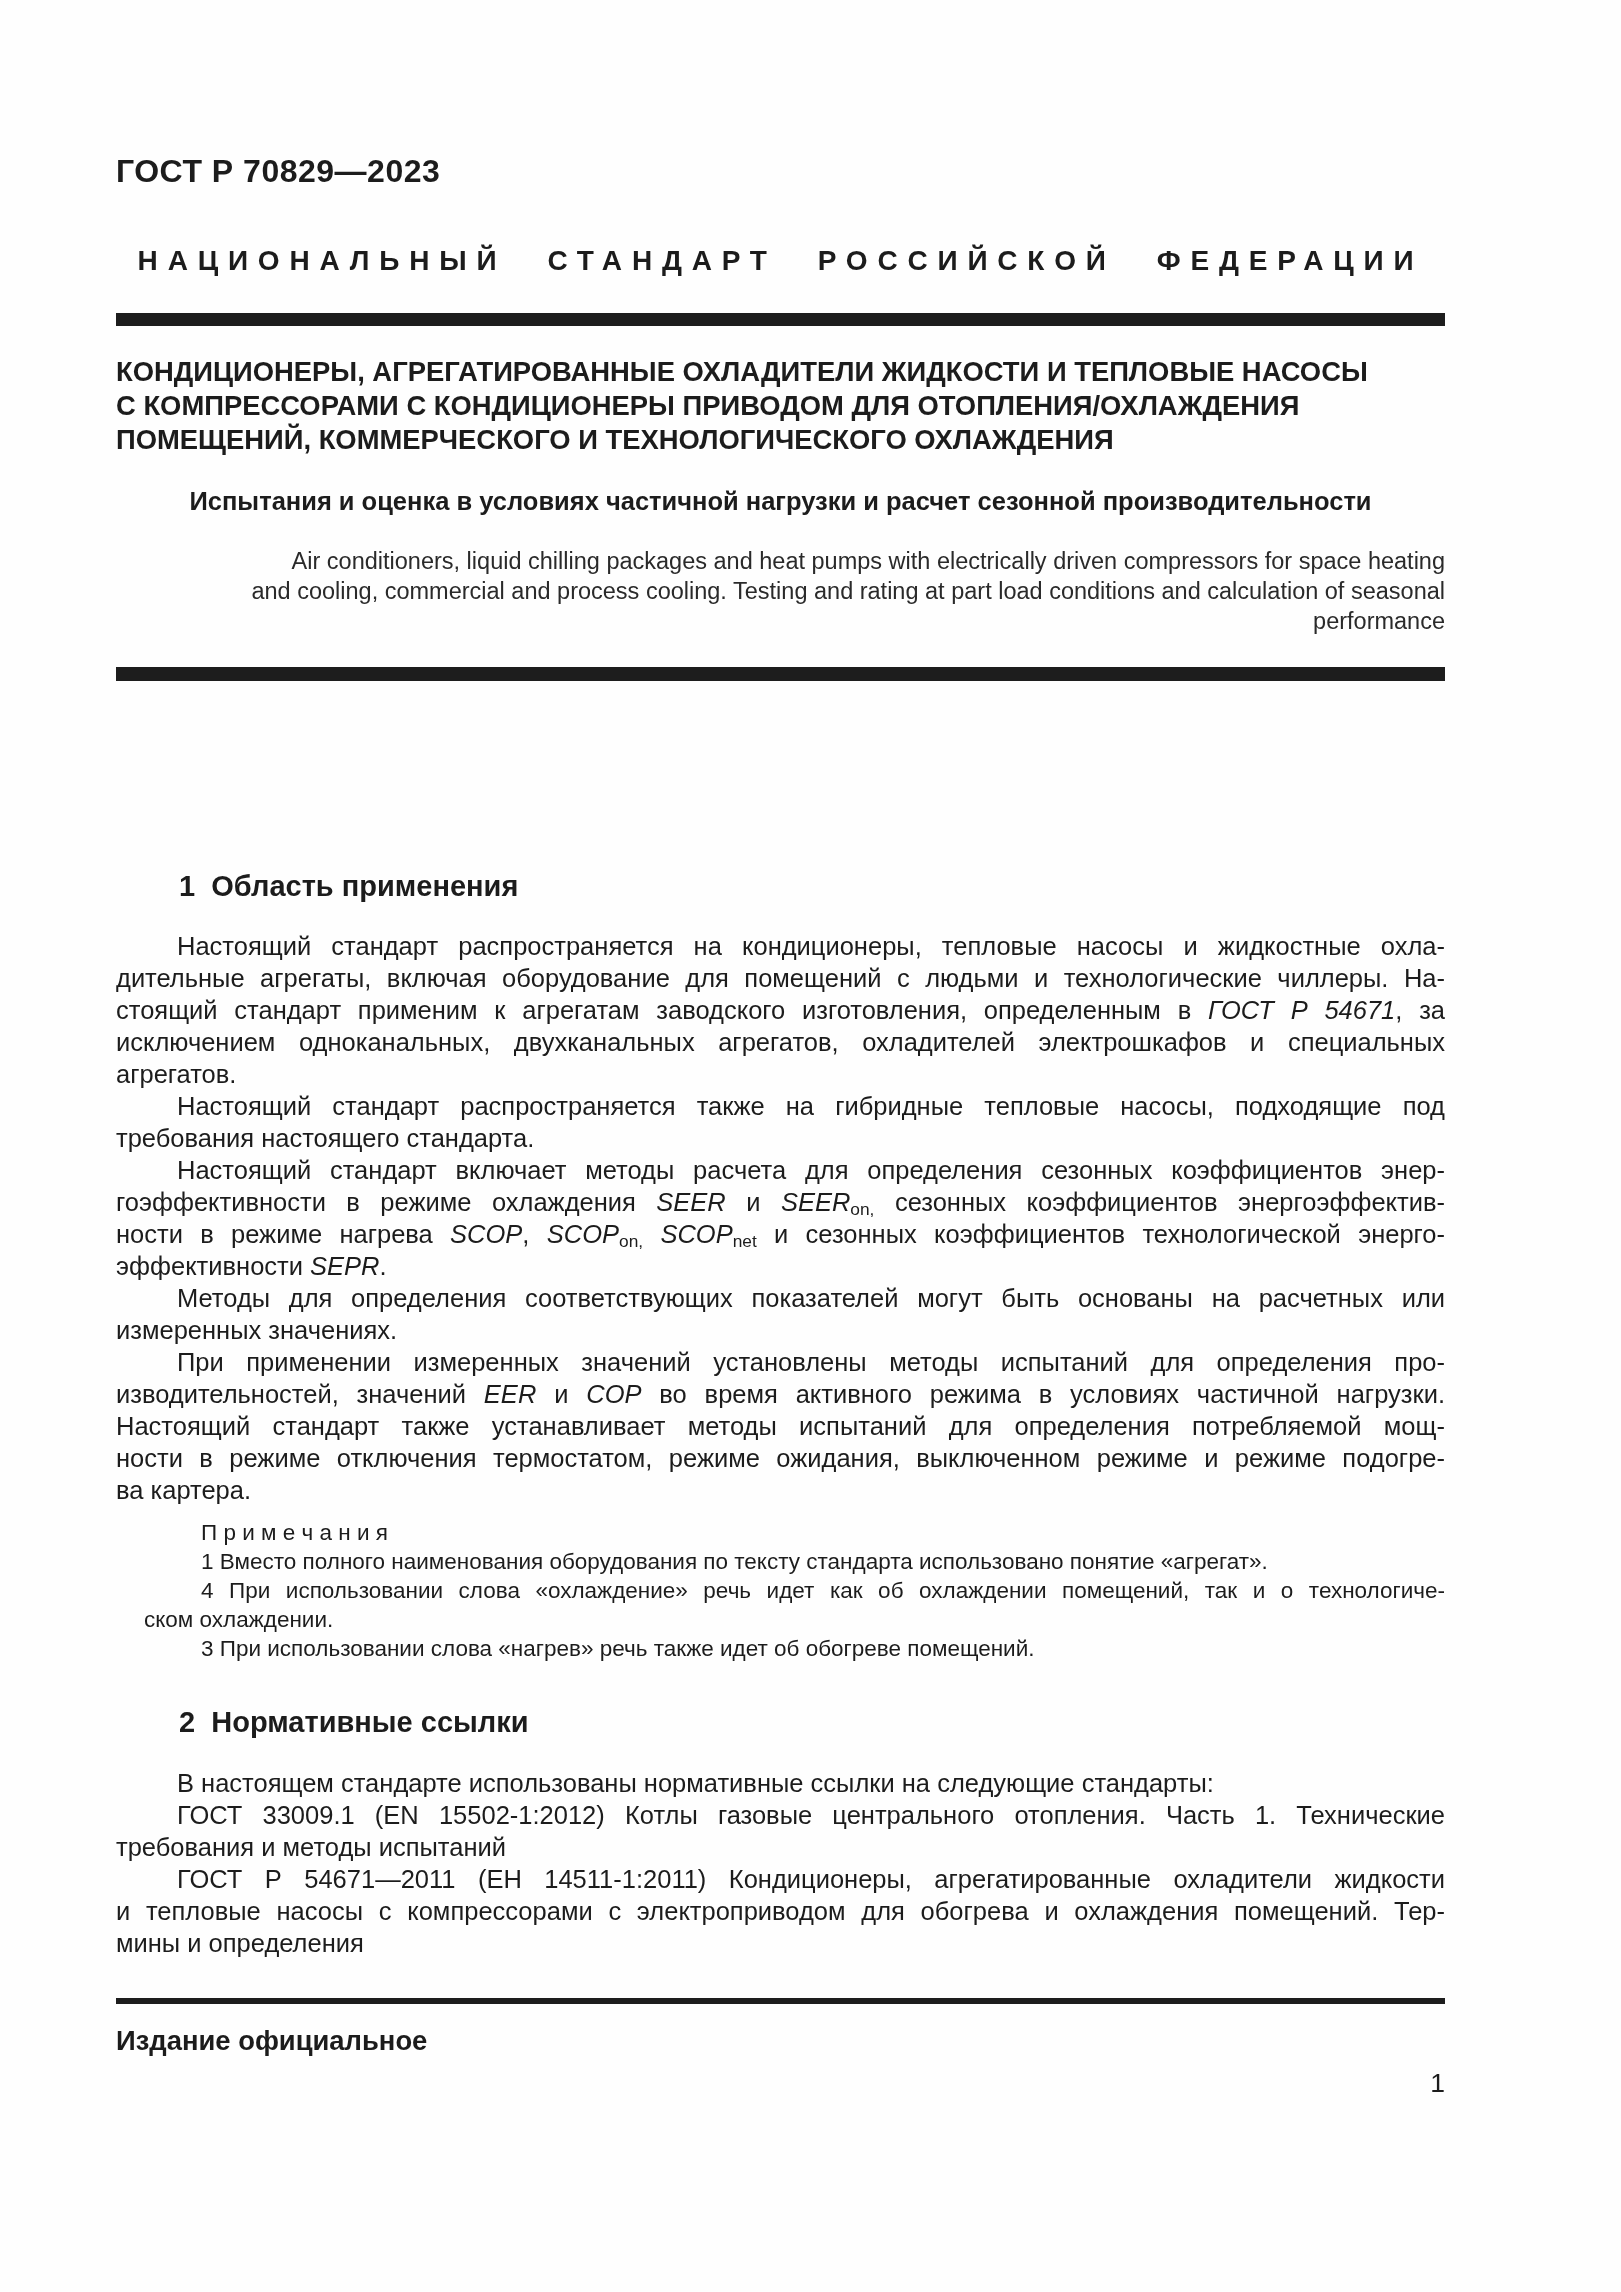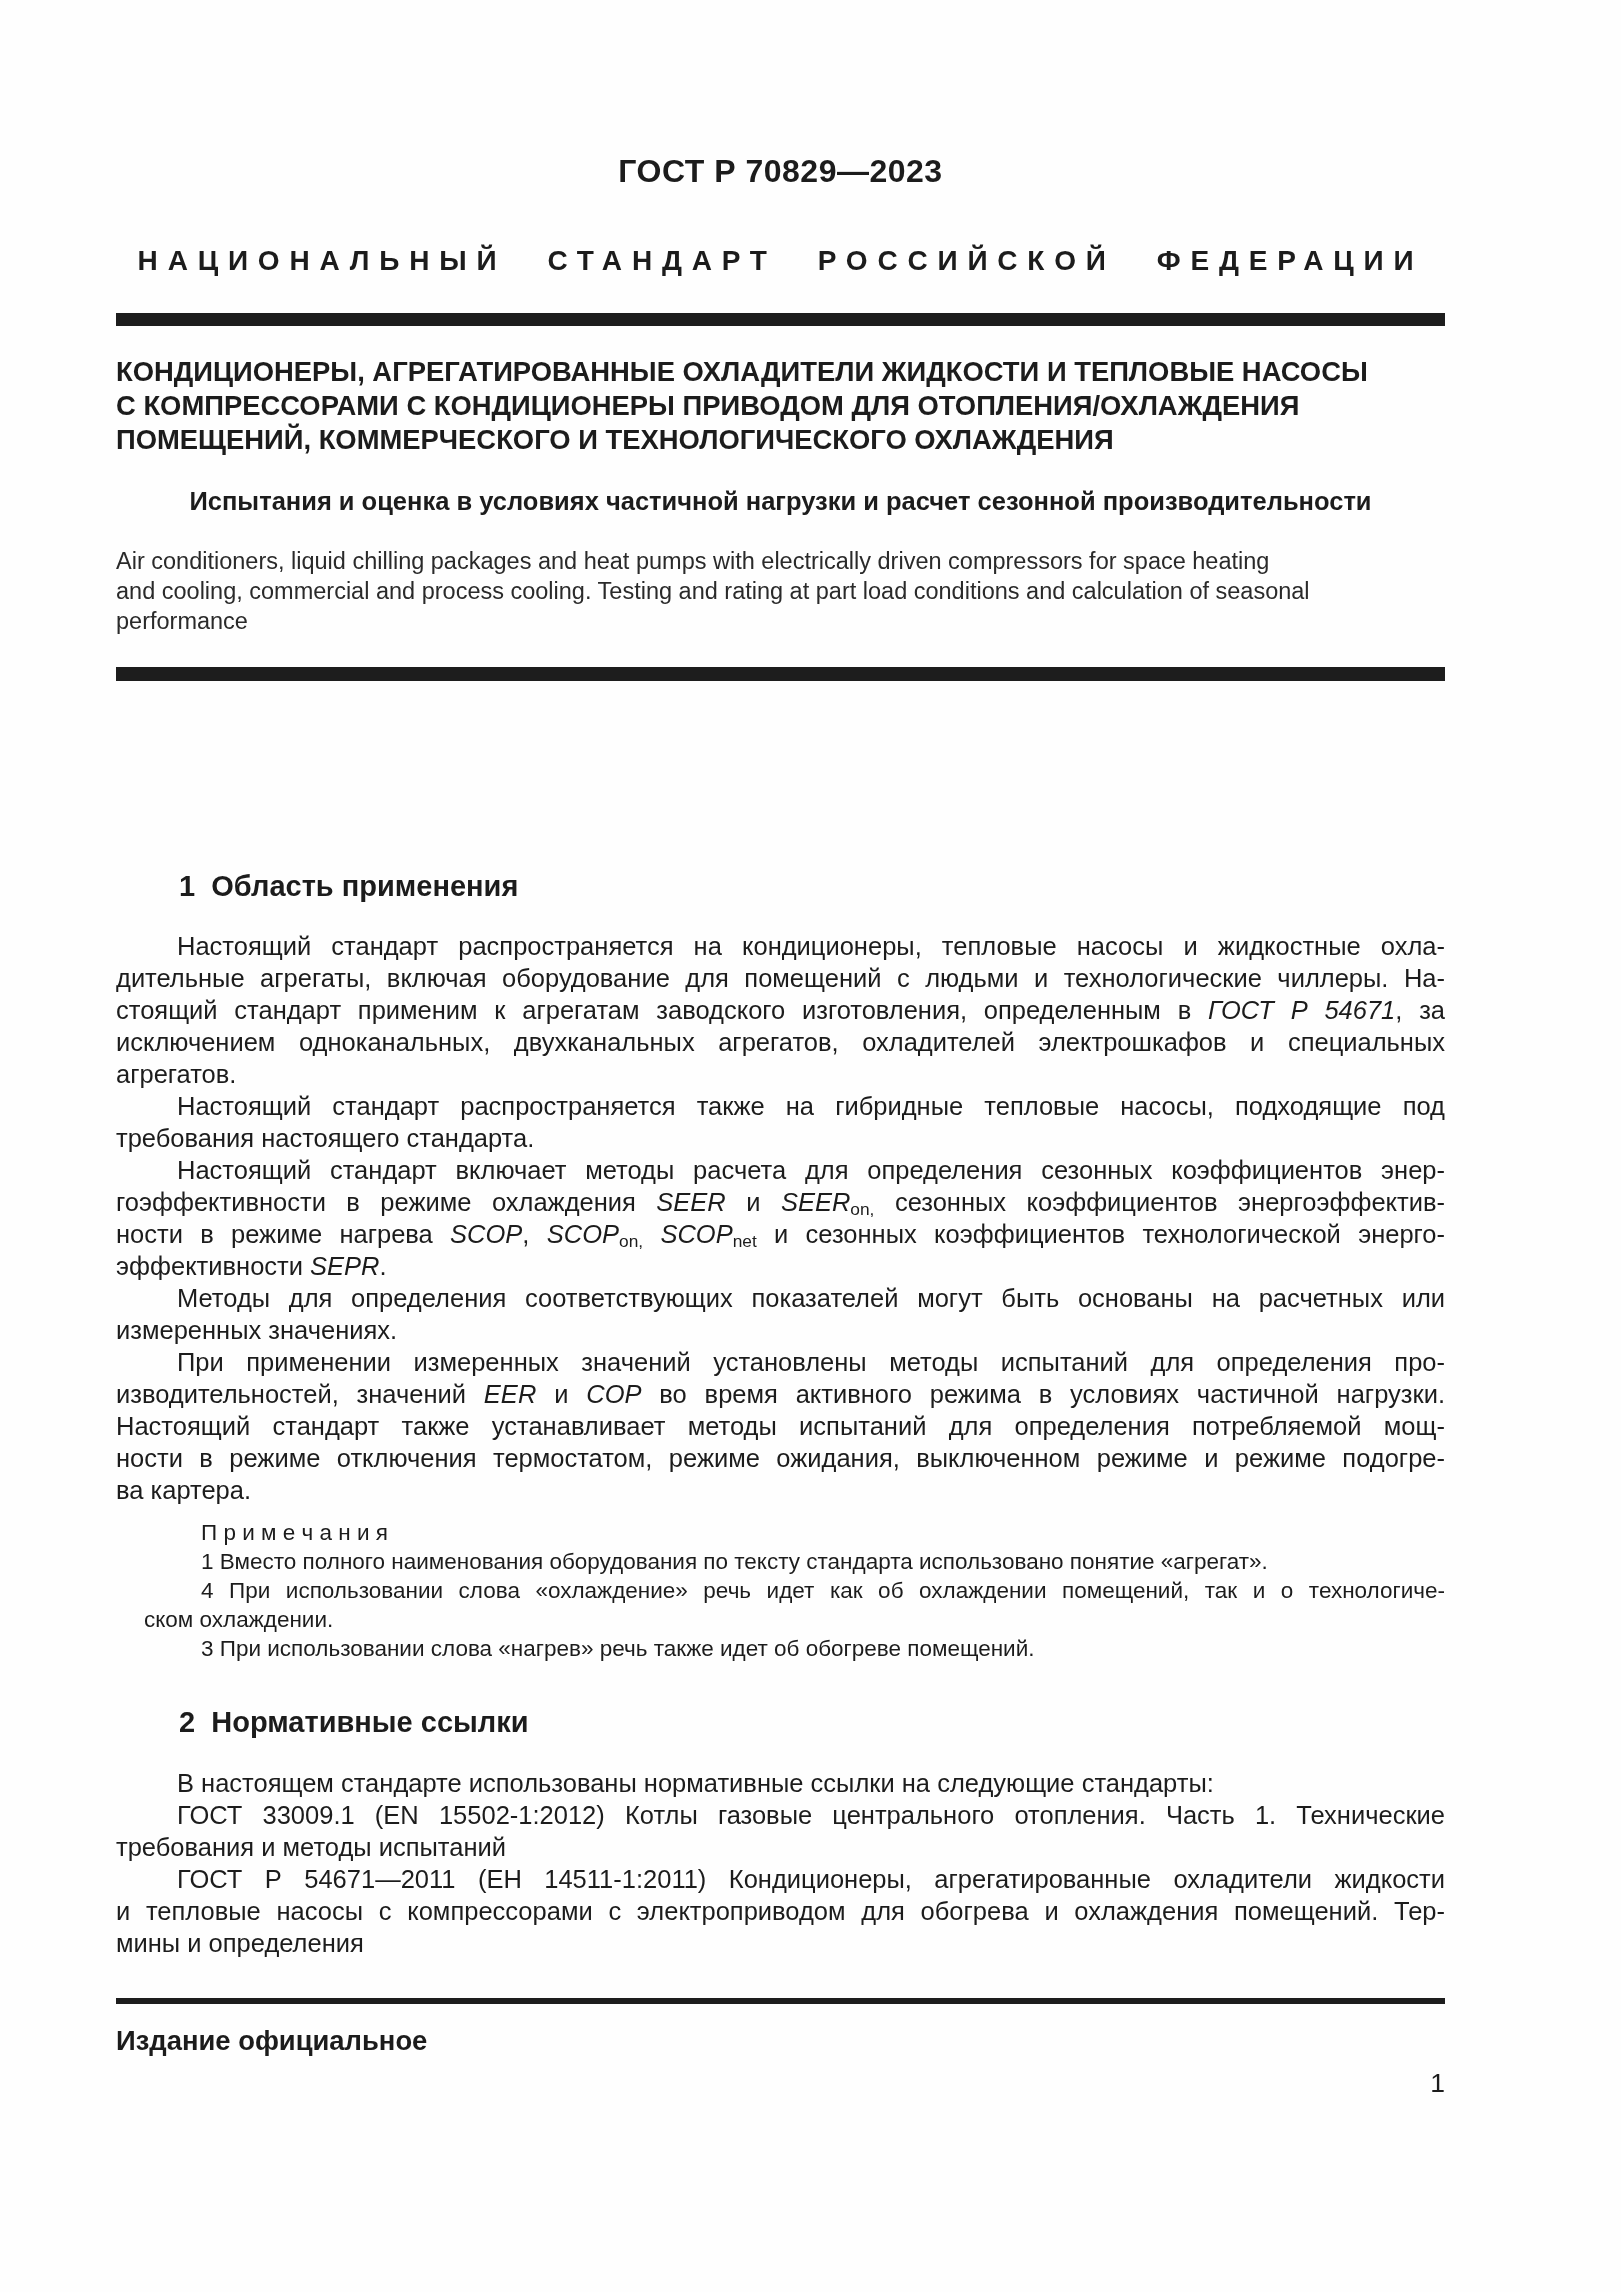--- a/index.html
+++ b/index.html
@@ -6,30 +6,30 @@
   .page{
     position:relative;
     width:1621px;height:2293px;
     margin:0 auto;
     background:#fefefe;
     color:#1c1c1c;
     font-family:"Liberation Sans","DejaVu Sans",sans-serif;
     overflow:hidden;
   }
   .abs{position:absolute;left:116px;width:1329px;}
-  .doc-number{top:153px;text-align:center;font-weight:bold;font-size:32px;letter-spacing:0.5px;}
+  .doc-number{top:153px;text-align:left;font-weight:bold;font-size:32px;letter-spacing:0.5px;}
   .fed-header{top:245px;text-align:center;font-weight:bold;font-size:28px;
               letter-spacing:9.8px;word-spacing:23.5px;white-space:nowrap;}
   .bar{background:#1d1d1d;}
   .bar-top{top:313px;height:12.7px;}
   .bar-mid{top:667px;height:13.7px;}
   .doc-title{top:355px;text-align:left;font-weight:bold;font-size:27.4px;line-height:34px;}
   .doc-title div{white-space:nowrap;}
   .doc-subtitle{top:487px;text-align:center;font-weight:bold;font-size:25.5px;white-space:nowrap;}
-  .annotation-en{top:546px;text-align:left;font-size:23.5px;line-height:30px;color:#2a2a2a;}
+  .annotation-en{top:546px;text-align:right;font-size:23.5px;line-height:30px;color:#2a2a2a;}
   .intro-date{top:725px;text-align:right;font-weight:bold;font-size:26.5px;}
   .body-flow{top:870px;}
   .section-heading{font-size:29px;font-weight:bold;line-height:33px;margin:0 0 27.4px 63px;}
   .section-heading.second{margin-top:43px;}
   .line{font-size:25.5px;line-height:32px;text-align:left;}
   .line.just{text-align:justify;text-align-last:justify;}
   .line.indent{text-indent:61px;}
   .notes{margin-top:11.8px;margin-left:28px;}
   .notes .line{font-size:22.5px;line-height:29px;}
   .notes .line.indent{text-indent:57px;}

